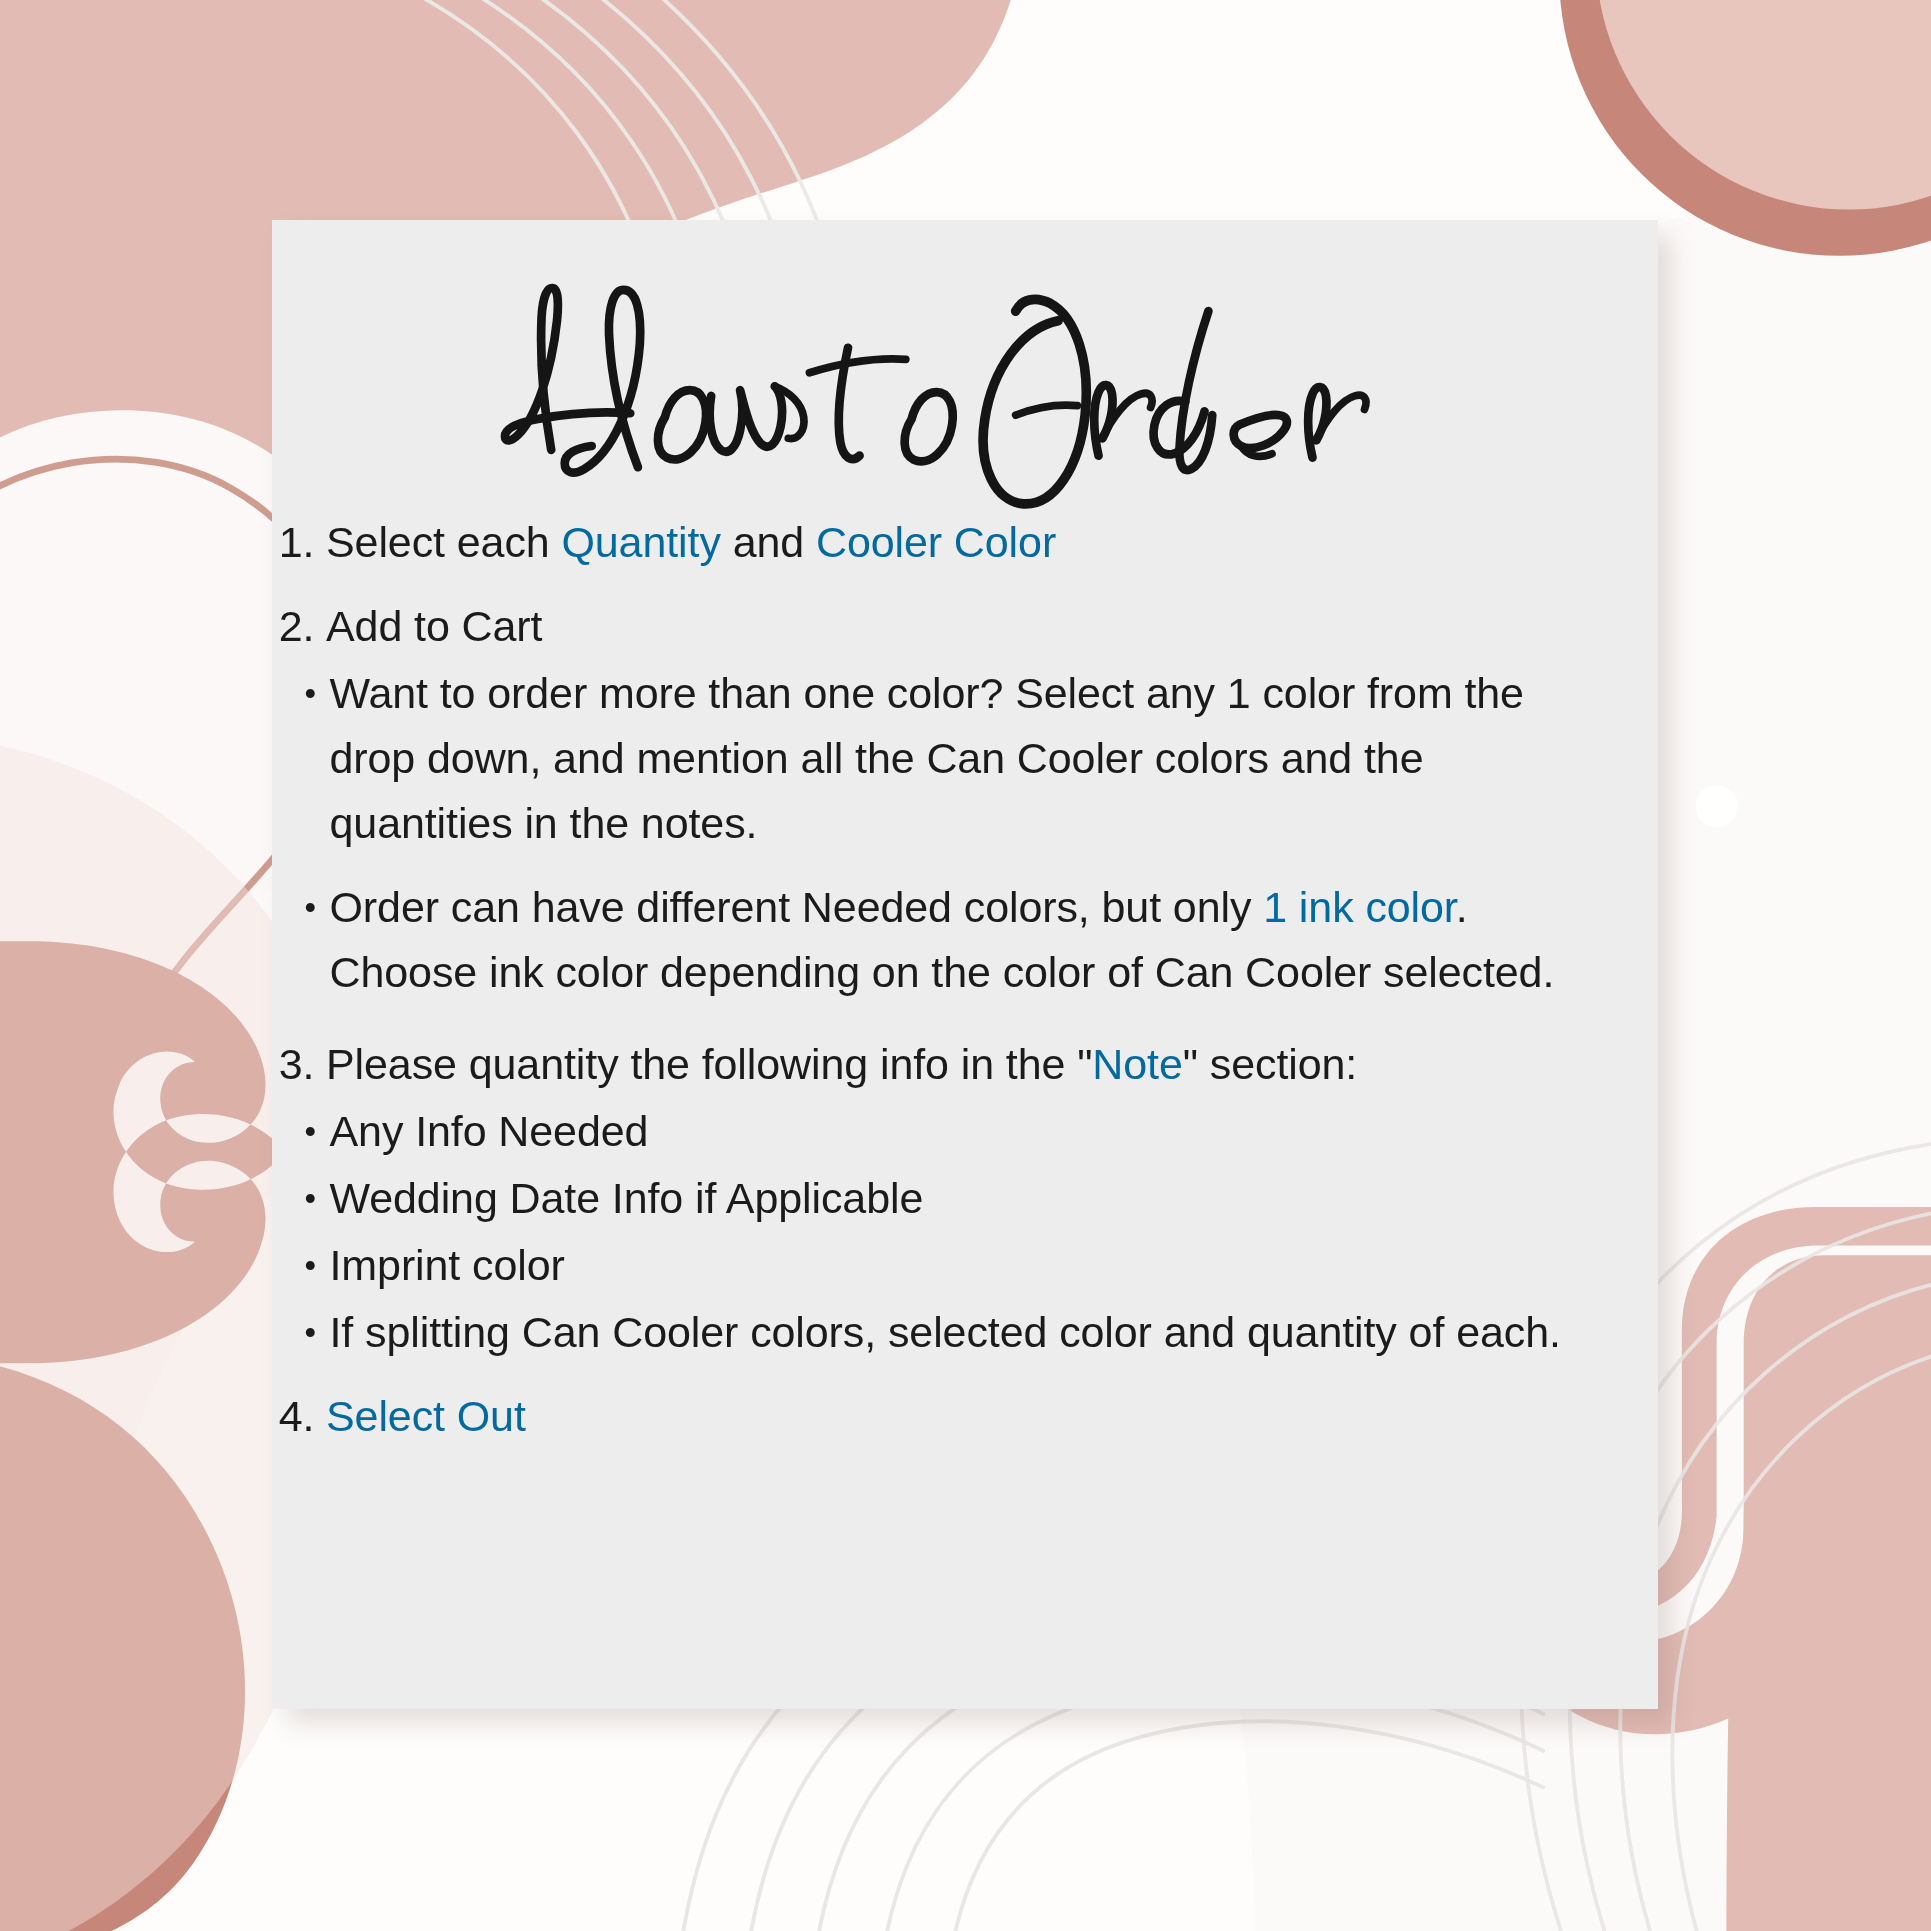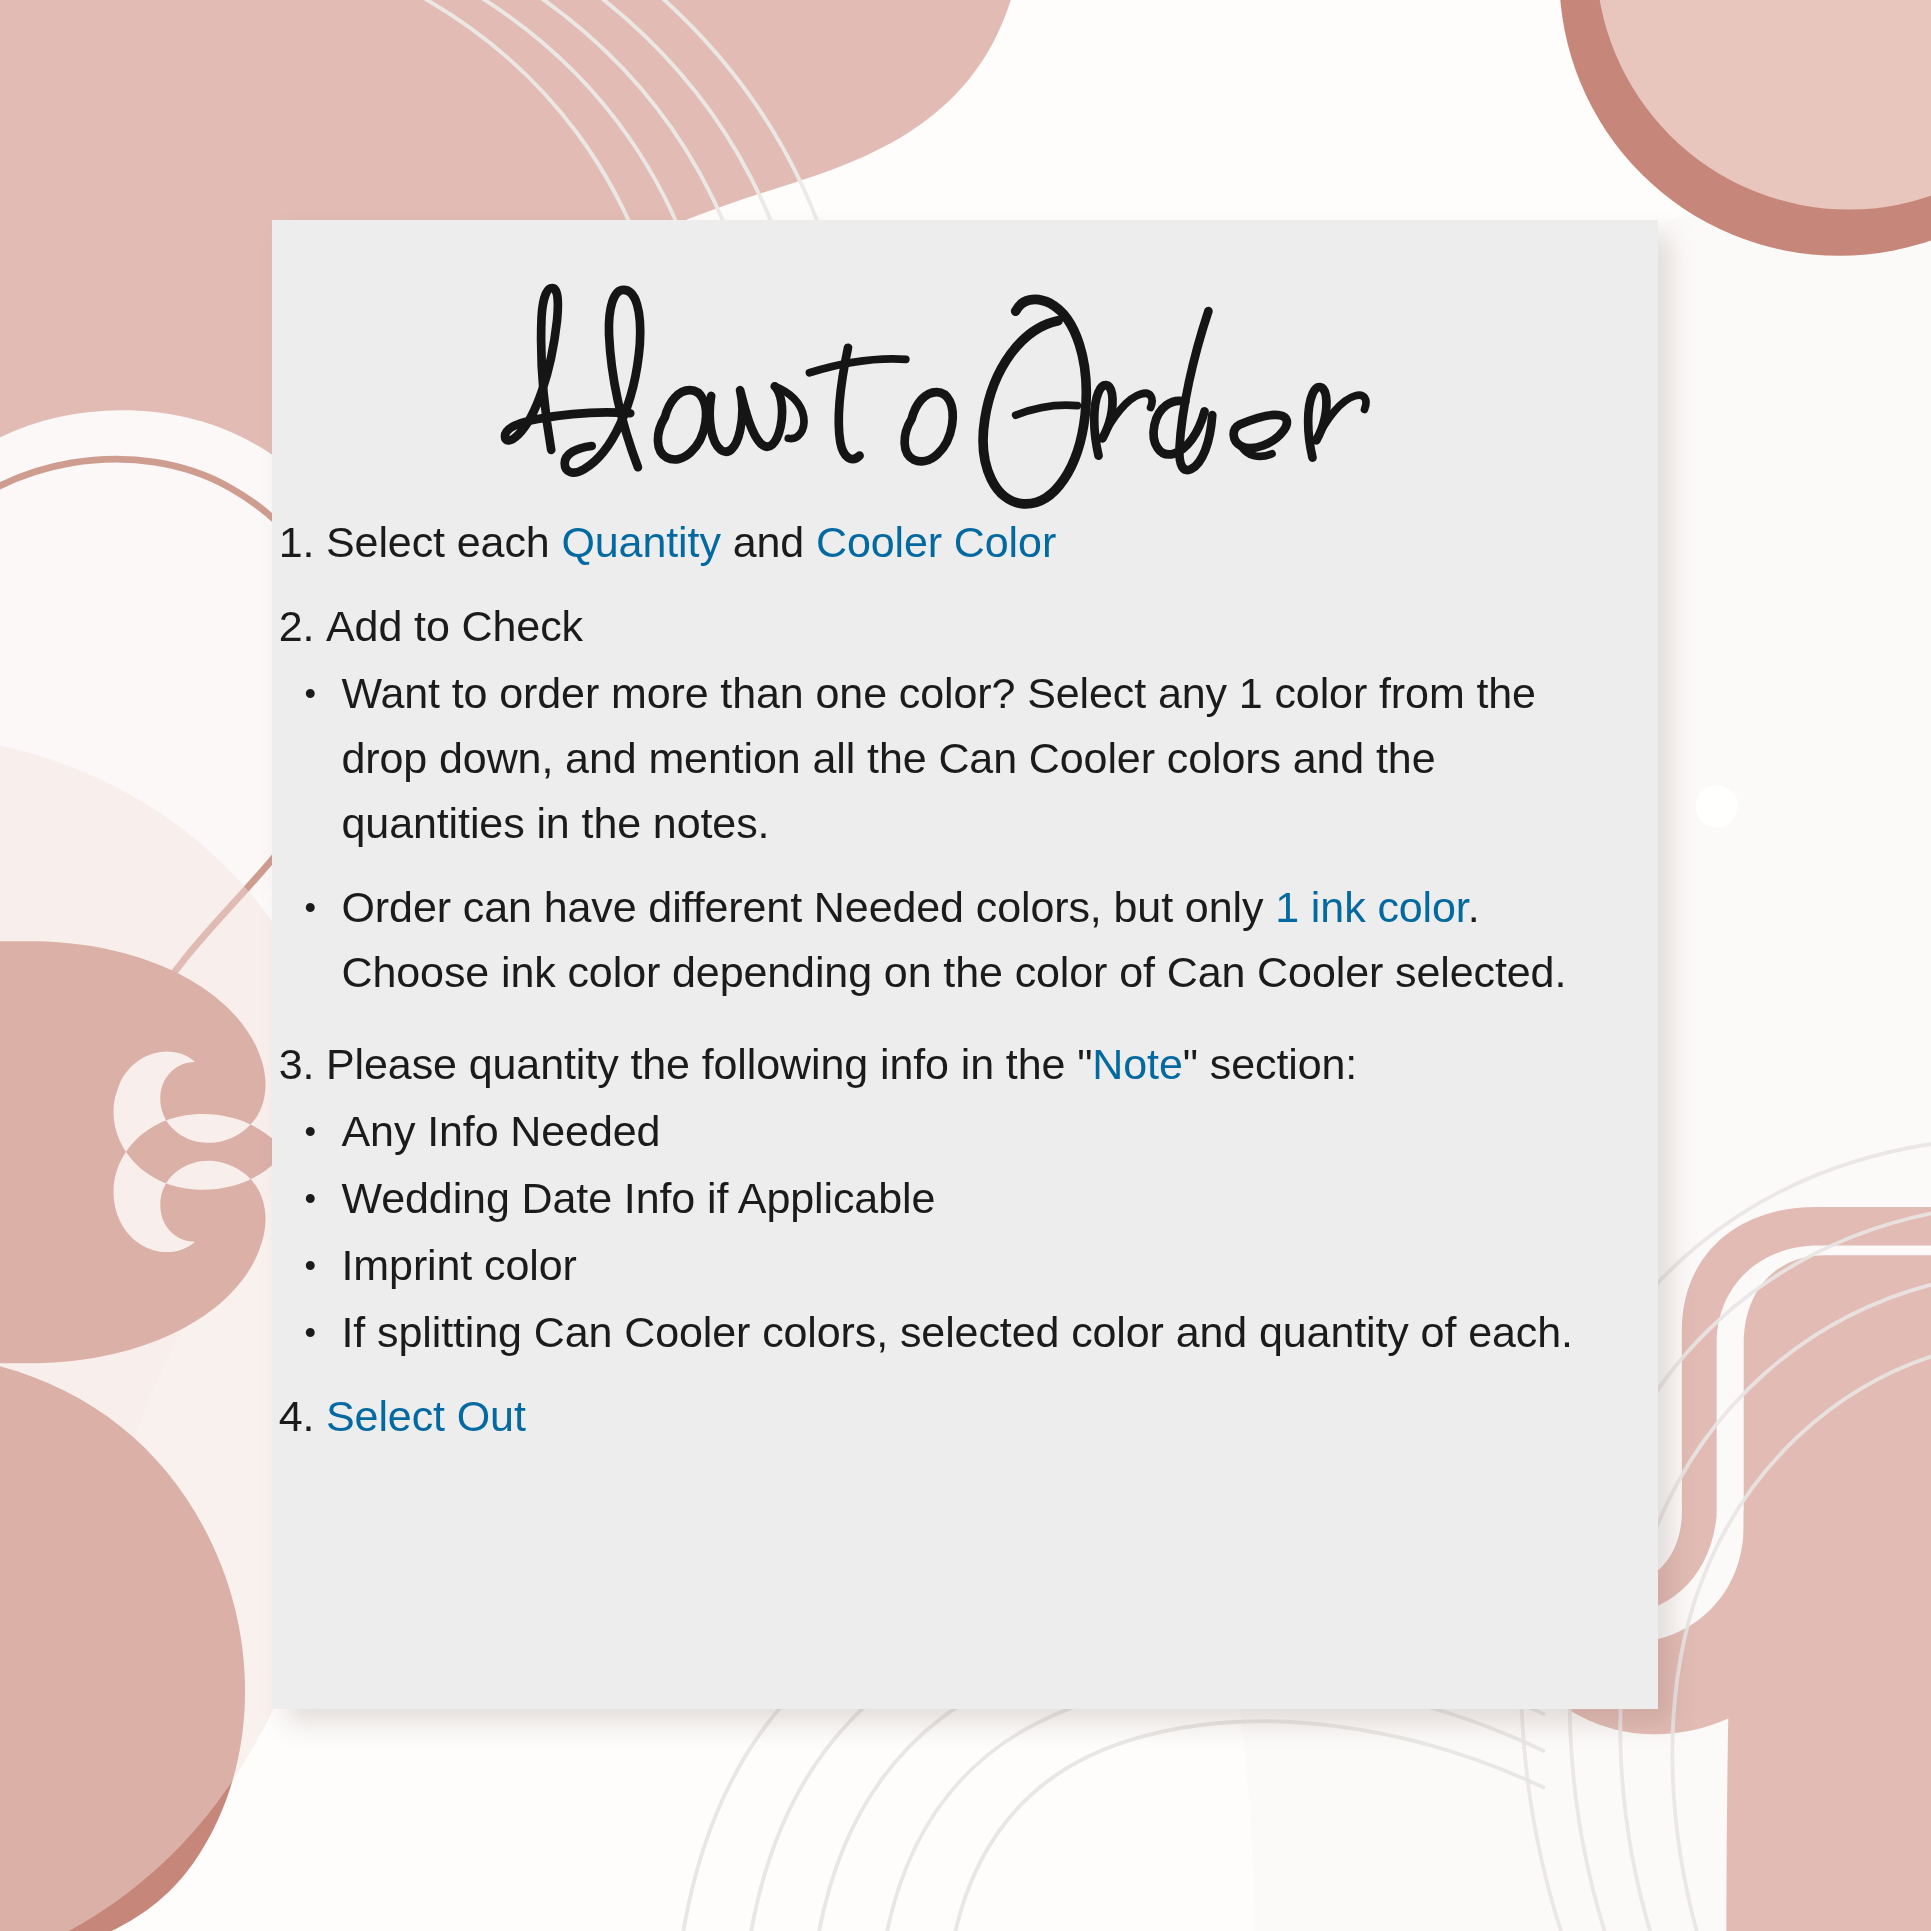--- a/index.html
+++ b/index.html
@@ -67,21 +67,21 @@
   
   .bullitem { display:flex; margin-bottom:1.9px; }
   .bullitem .dot {
     width:44px;
     flex:0 0 44px;
     text-align:right;
     padding-right:13.5px;
     font-size:33px;
     line-height:65px;
   }
-  .bullitem .txt { flex:1 1 auto;margin-left:12px; }
+  .bullitem .txt { flex:1 1 auto; }
 
   
   .tier-num  { padding-left:0px; }
   .tier-bull { padding-left:13.5px; }
 
   .gap-s { height:17.4px; }
   .gap-m { height:25px; }
 
   .accent { color:#0369a1; }
 </style>
@@ -336,21 +336,21 @@
 
       <div class="numitem tier-num">
         <div class="line num">1.</div>
         <div class="line txt"><span>Select each </span><span class="accent">Quantity</span><span> and </span><span class="accent">Cooler Color</span></div>
       </div>
 
       <div class="gap-s"></div>
 
       <div class="numitem tier-num">
         <div class="line num">2.</div>
-        <div class="line txt"><span>Add to Check</span></div>
+        <div class="line txt"><span>Add to Cart</span></div>
       </div>
 
       <div class="bullitem tier-bull">
         <div class="dot">•</div>
         <div class="line txt"><span>Want to order more than one color? Select any 1 color from the drop down, and mention all the Can Cooler colors and the quantities in the notes.</span></div>
       </div>
 
       <div class="gap-s"></div>
 
       <div class="bullitem tier-bull">

